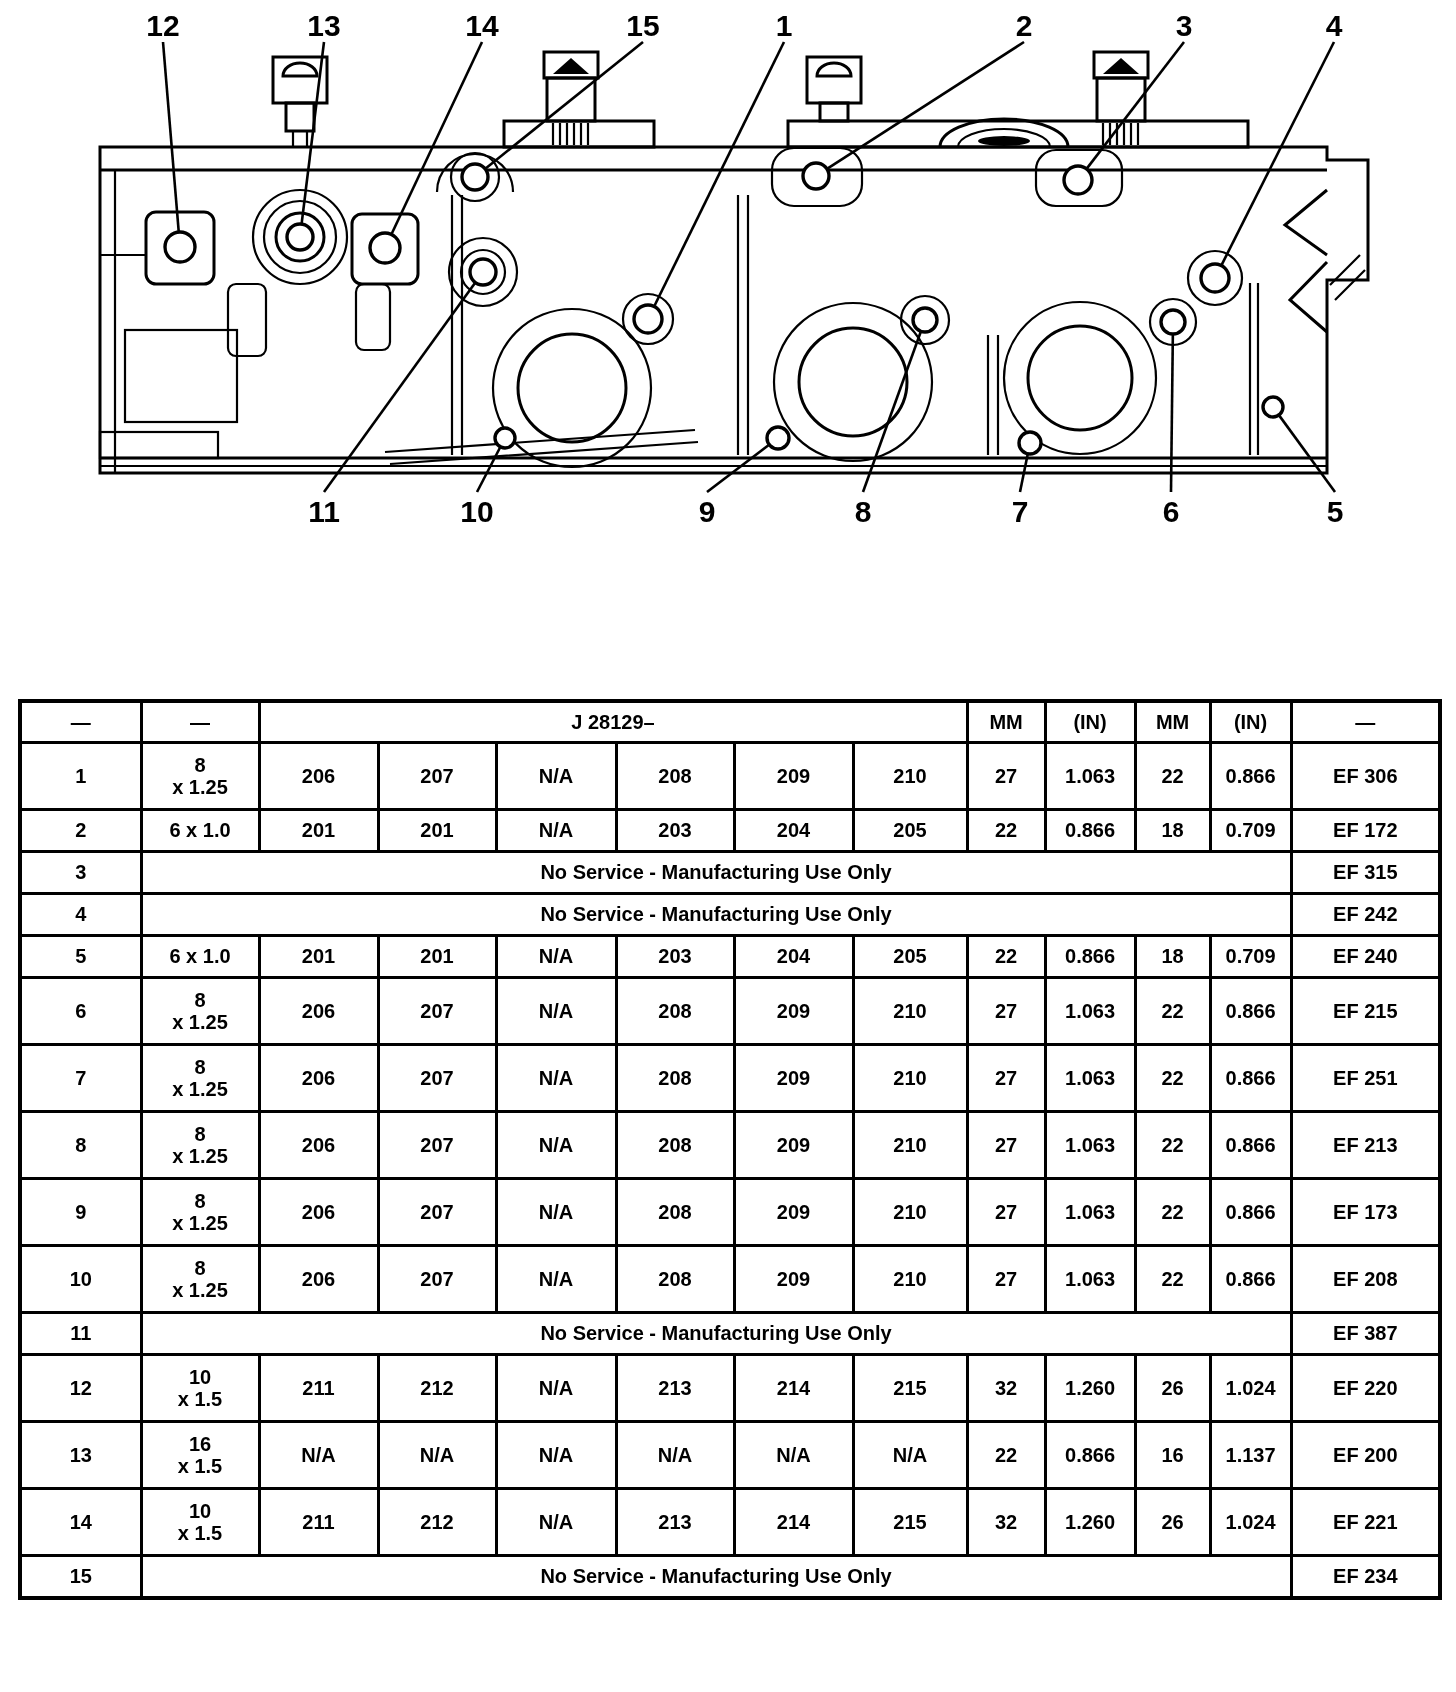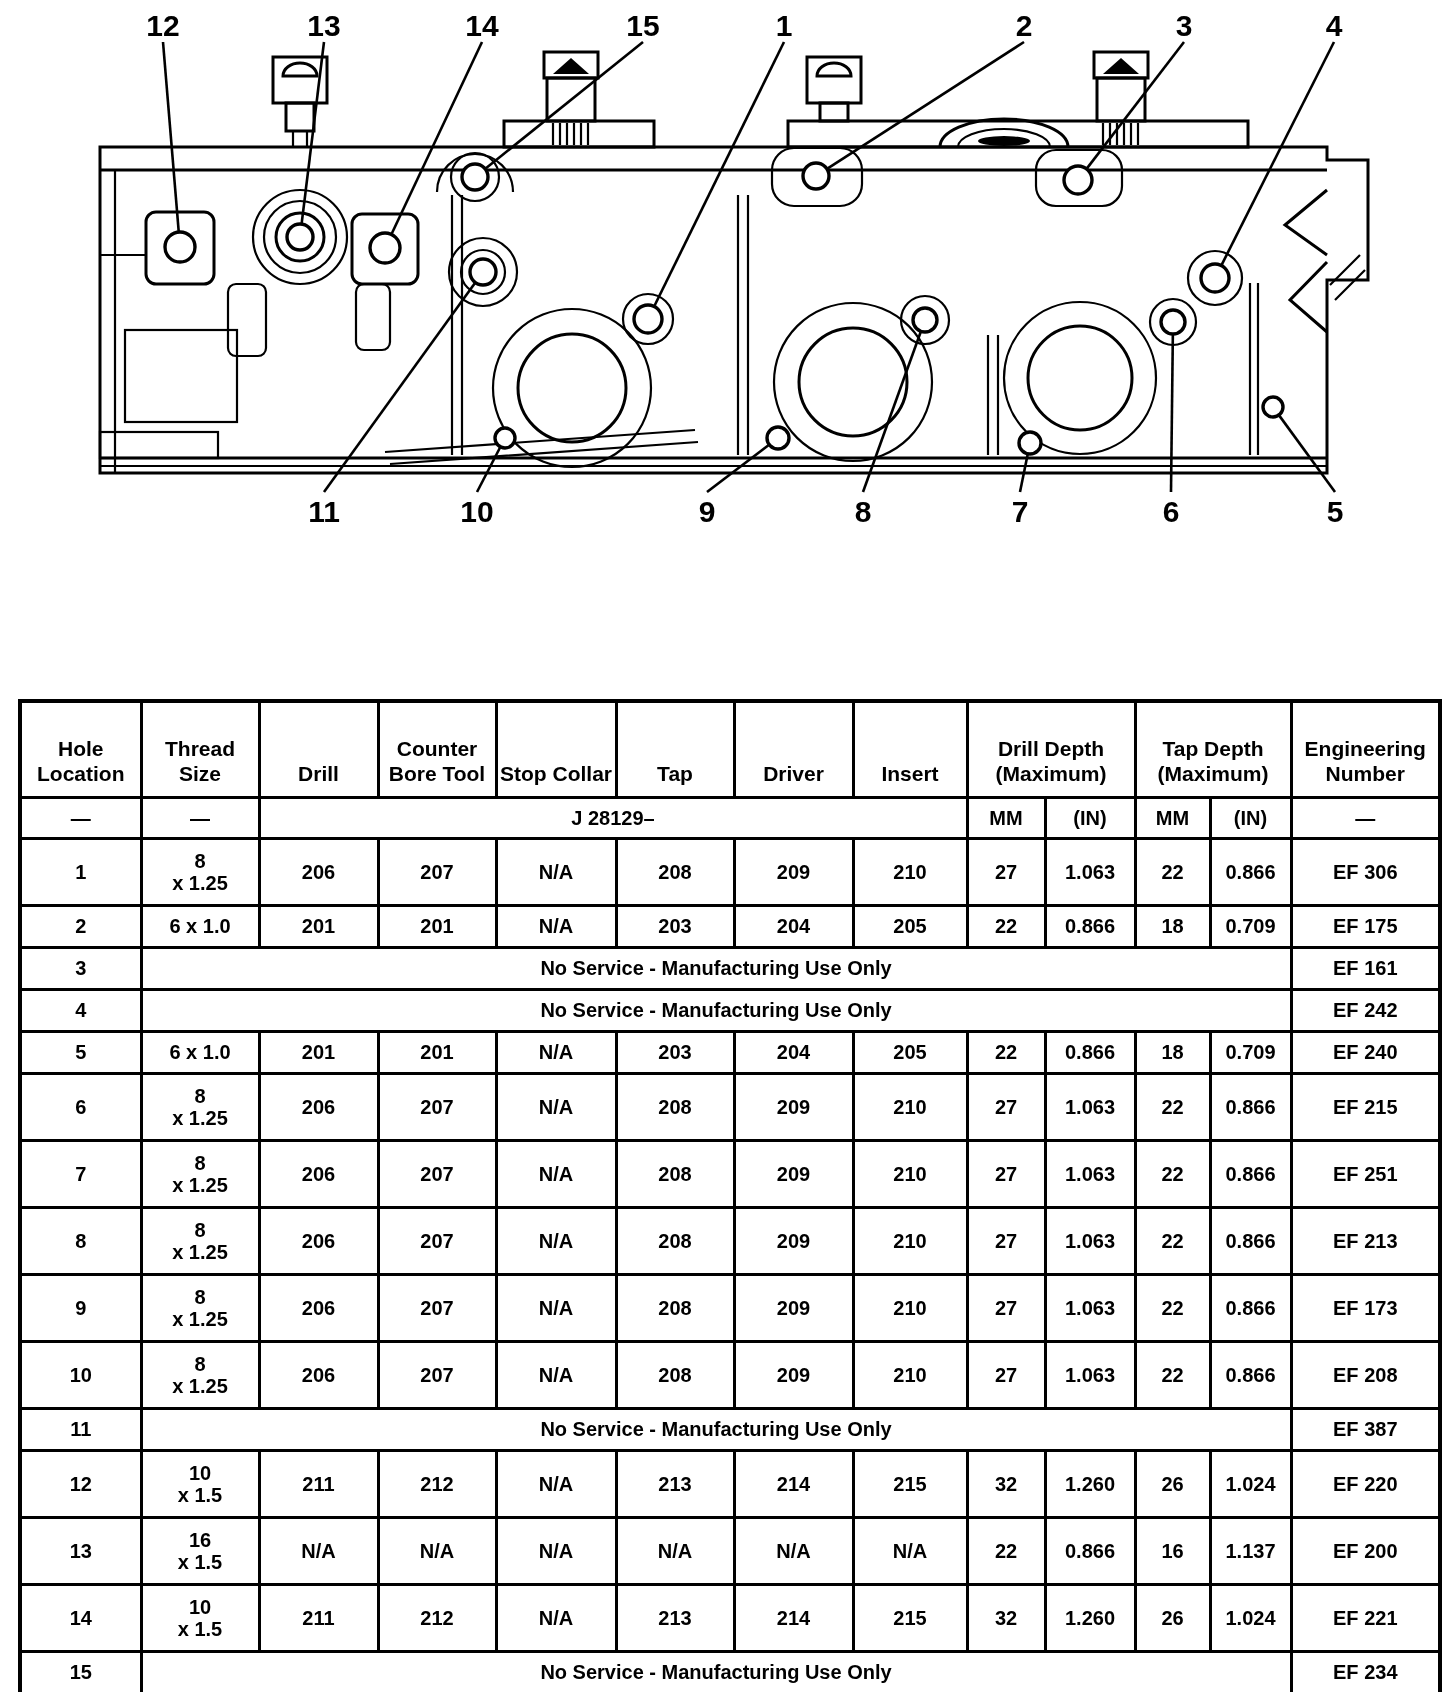--- a/index.html
+++ b/index.html
@@ -179,33 +179,20 @@
         <col style="width:118px">
       <col style="width:119px">
         <col style="width:114px">
         <col style="width:78px">
       <col style="width:90px">
         <col style="width:75px">
         <col style="width:81px">
       <col style="width:149px">
     </colgroup>
     <thead>
-      <tr>
-        <th>Hole Location</th>
-        <th>Thread Size</th>
-        <th>Drill</th>
-        <th>Counter Bore Tool</th>
-        <th>Stop Collar</th>
-        <th>Tap</th>
-        <th>Driver</th>
-        <th>Insert</th>
-        <th colspan="2">Drill Depth (Maximum)</th>
-        <th colspan="2">Tap Depth (Maximum)</th>
-        <th>Engineering Number</th>
-      </tr>
       <tr class="units-row">
         <td>—</td>
         <td>—</td>
         <td colspan="6">J 28129–</td>
         <td>MM</td>
         <td>(IN)</td>
         <td>MM</td>
         <td>(IN)</td>
         <td>—</td>
       </tr>
@@ -237,26 +224,26 @@
           <td>201</td>
           <td>201</td>
           <td>N/A</td>
           <td>203</td>
           <td>204</td>
           <td>205</td>
           <td>22</td>
           <td>0.866</td>
           <td>18</td>
           <td>0.709</td>
-          <td>EF 175</td>
+          <td>EF 172</td>
         </tr>
         <tr class="row-short">
           <td>3</td>
           <td colspan="11">No Service - Manufacturing Use Only</td>
-          <td>EF 161</td>
+          <td>EF 315</td>
         </tr>
         <tr class="row-short">
           <td>4</td>
           <td colspan="11">No Service - Manufacturing Use Only</td>
           <td>EF 242</td>
         </tr>
         <tr class="row-short">
           <td>5</td>
           <td>
             <div class="thread-line">6 x 1.0</div>

